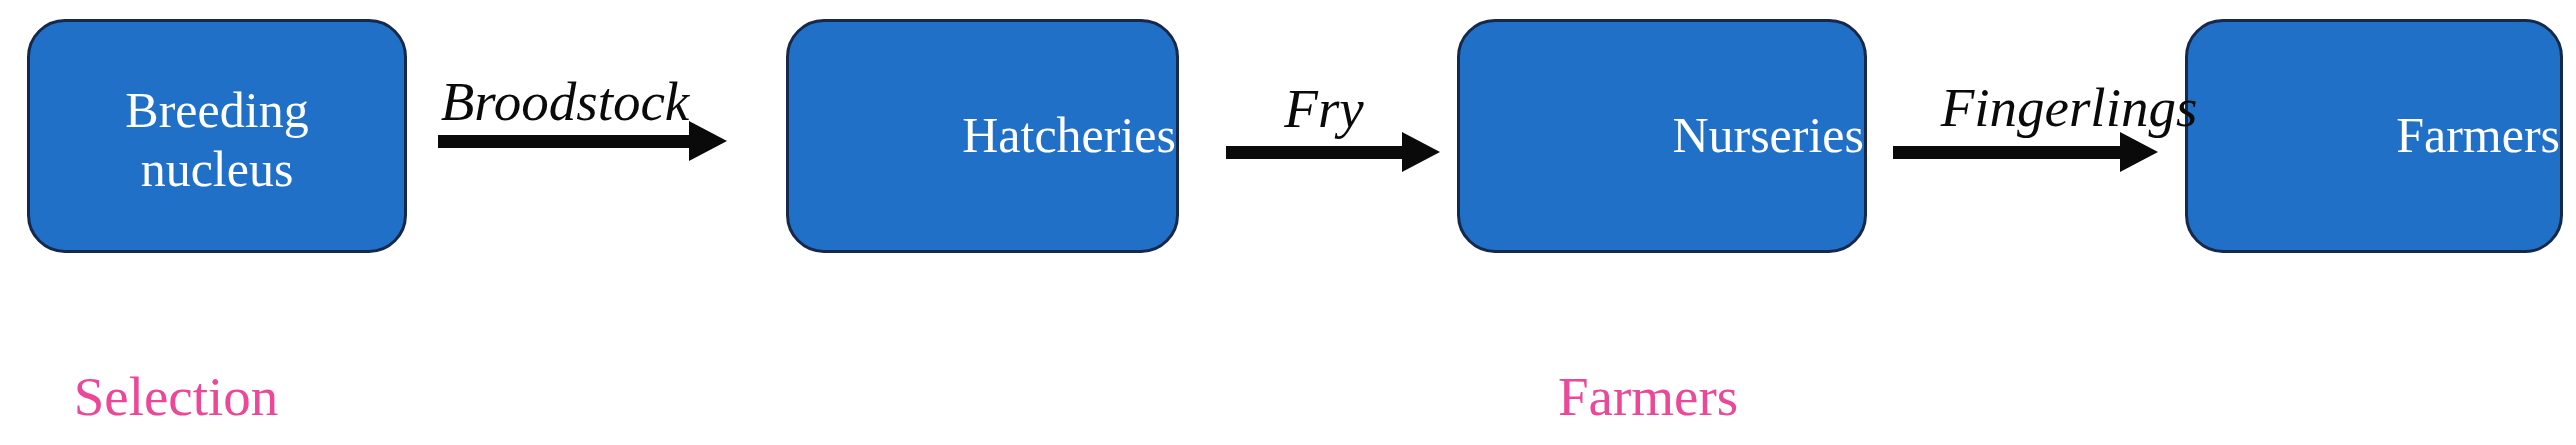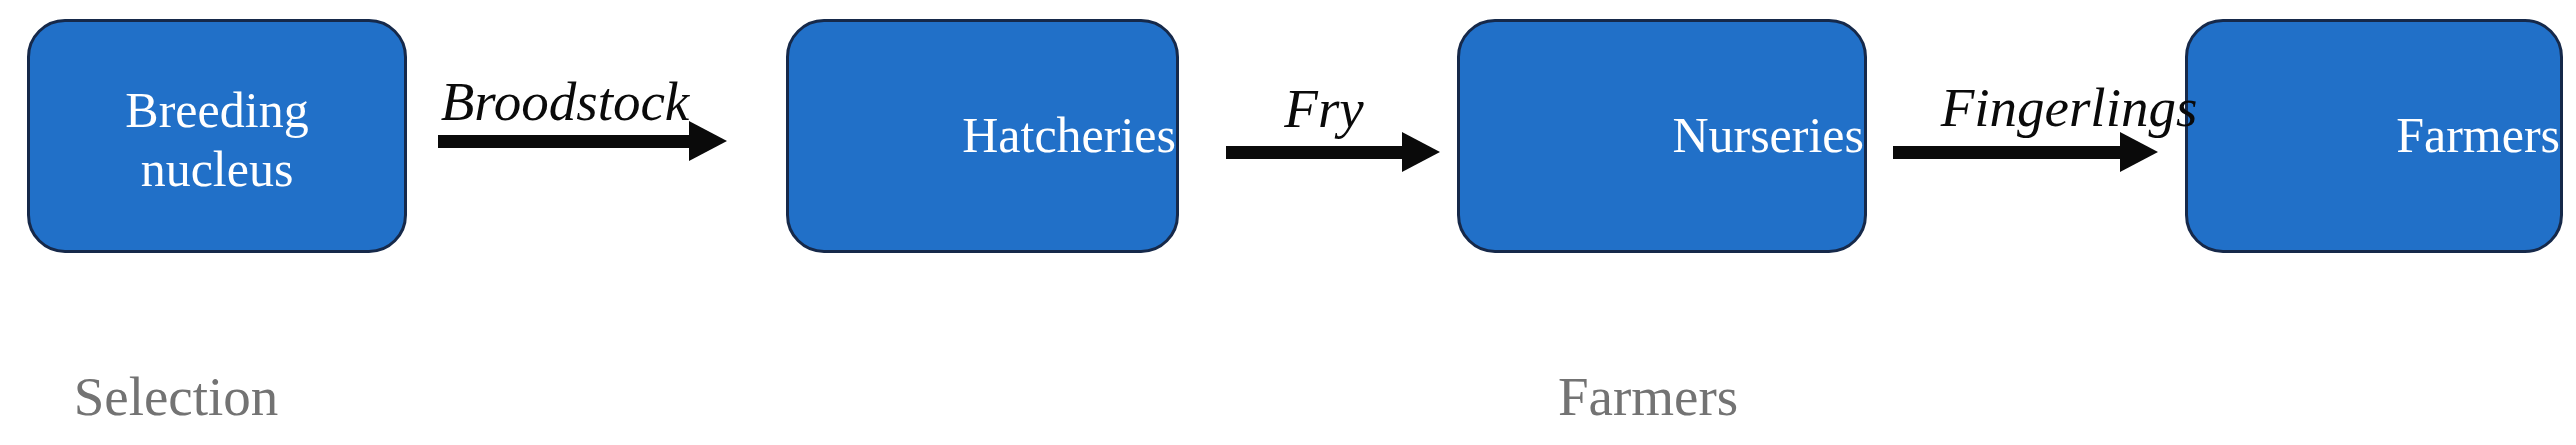--- a/index.html
+++ b/index.html
@@ -74,21 +74,21 @@
   #shaft-2 { left: 1893px; top: 146px; width: 227px; }
   #head-2  { left: 2120px; top: 132px; }
   #albl-2  { left: 2025px; top: 80px; margin-left: 44px; }
 
   
   .stage-label {
     position: absolute;
     top: 369px;
     font-size: 55px;
     line-height: 1.0;
-    color: #737373;
+    color: #ec4899;
     white-space: nowrap;
     transform: translateX(-50%);
   }
   #stage-0 { left: 176px; }
   #stage-1 { left: 971px; }
   #stage-2 { left: 1648px; }
   #stage-3 { left: 2420px; }
 </style>
 </head>
 <body>

